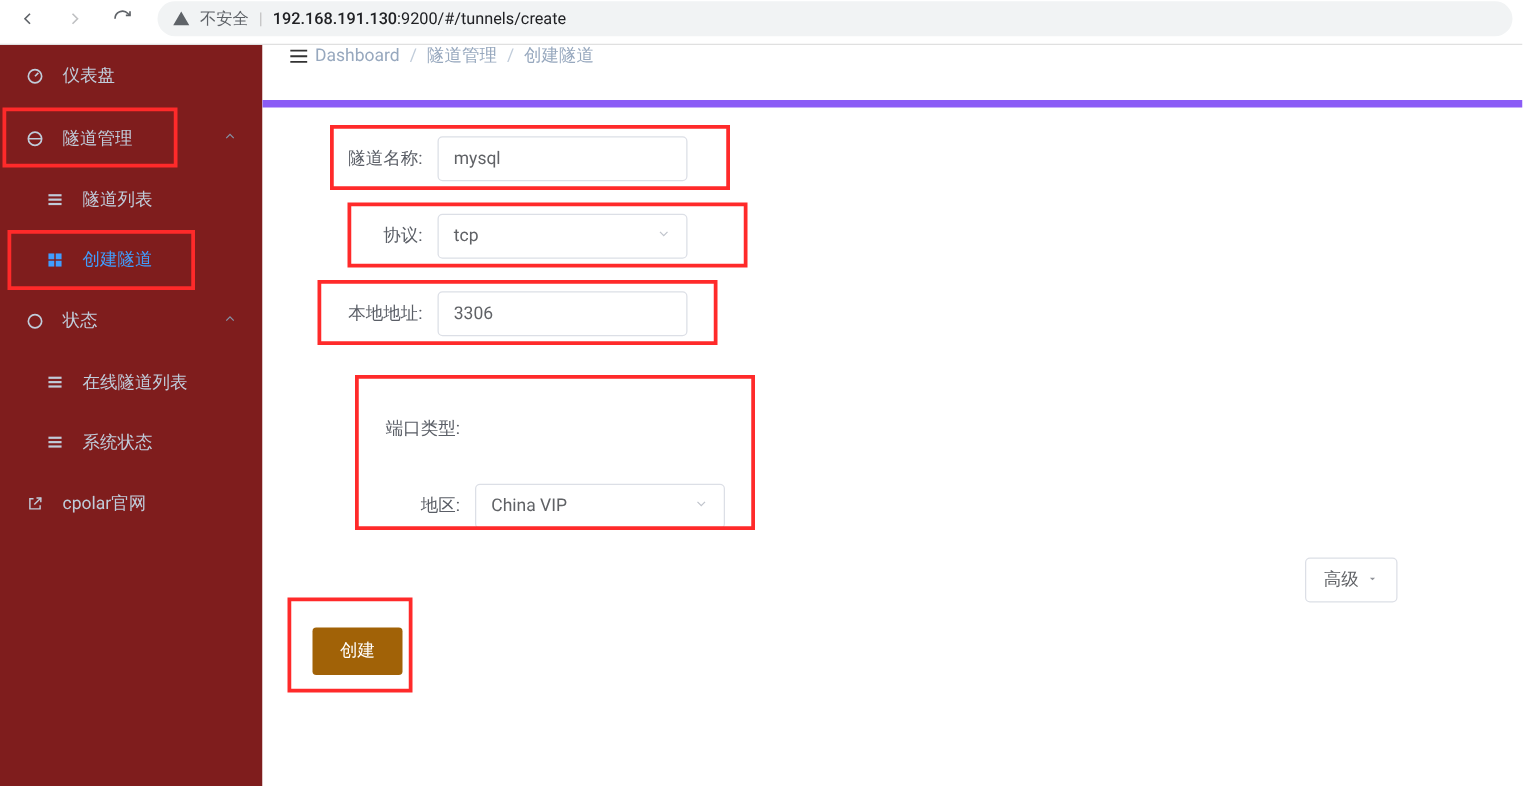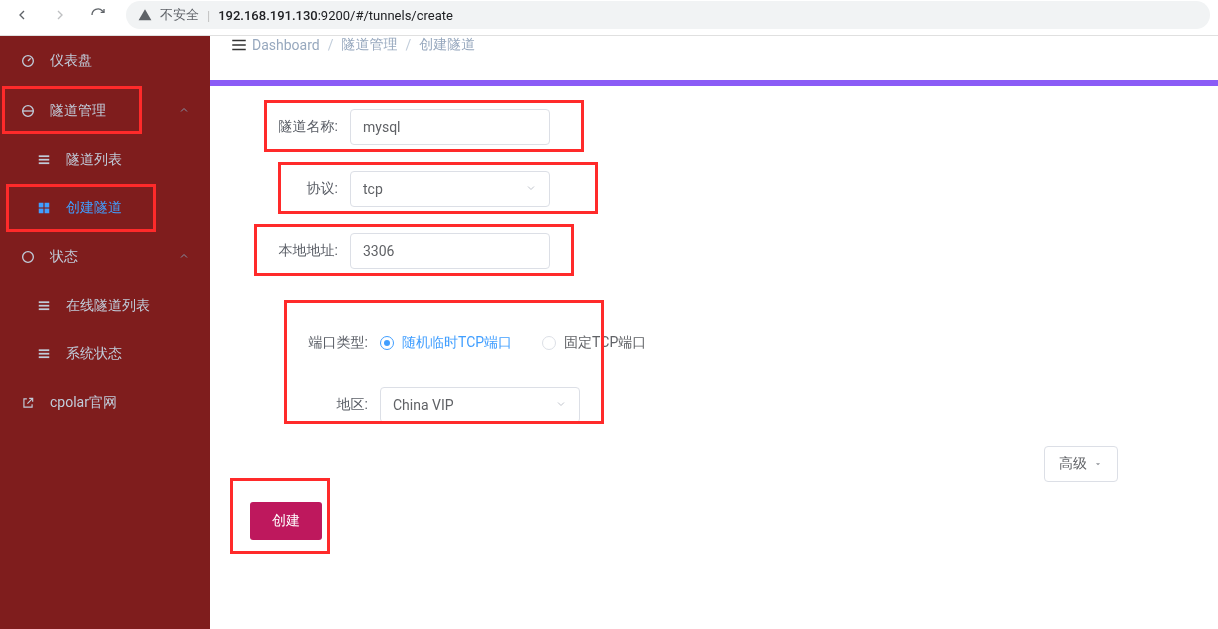--- a/index.html
+++ b/index.html
@@ -234,30 +234,20 @@
 
       <div class="form-row">
         <div class="form-label">本地地址:</div>
         <input class="f-input" value="3306" style="">
       </div>
 
       <div style="height:30px"></div>
 
       <div class="form-row" style="margin-left:30px;">
         <div class="form-label">端口类型:</div>
-        <div class="radio-group">
-          <label class="radio checked">
-            <span class="dot"></span>
-            <span class="r-label">随机临时TCP端口</span>
-          </label>
-          <label class="radio">
-            <span class="dot"></span>
-            <span class="r-label">固定TCP端口</span>
-          </label>
-        </div>
       </div>
 
       <div class="form-row" style="margin-left:30px;">
         <div class="form-label">地区:</div>
         <div class="f-select">
           <span>China VIP</span>
           <span class="chev">
             <svg width="12" height="12" viewBox="0 0 24 24" fill="none" stroke="currentColor" stroke-width="2">
                 <path d="M6 9l6 6 6-6"></path>
               </svg>
@@ -270,20 +260,20 @@
           <span>高级</span>
           <span style="color:#909399">
             <svg width="10" height="10" viewBox="0 0 24 24" fill="currentColor">
                 <path d="M7 10l5 5 5-5z"></path>
               </svg>
           </span>
         </div>
       </div>
 
       <div style="margin-top:10px;">
-        <button class="cg" style="background:#be185d;">
+        <button class="cg" style="background:#a16207;">
           <span>创建</span>
         </button>
       </div>
 
     </div>
   </div>
 </div>
 
 </body></html>

